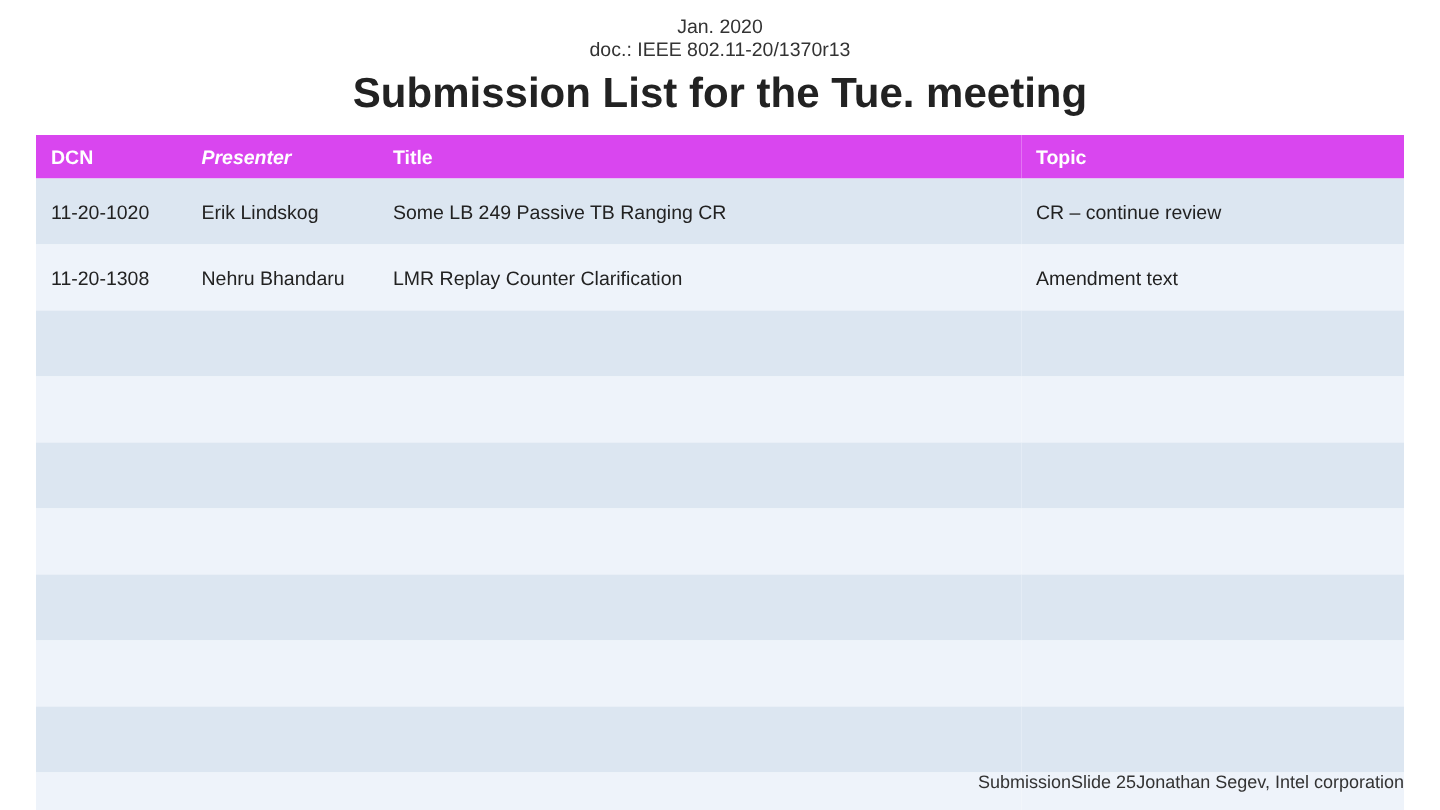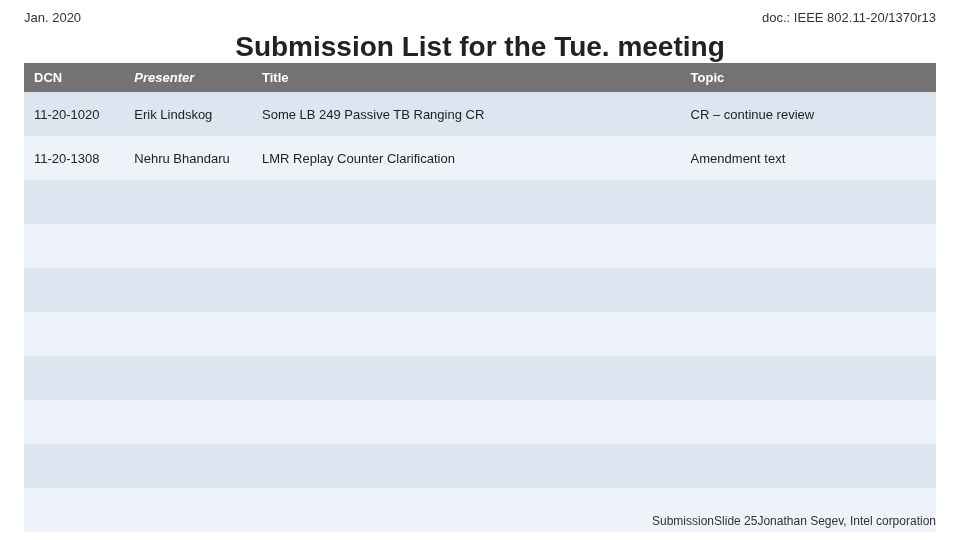--- a/index.html
+++ b/index.html
@@ -19,52 +19,54 @@
       height: 540px;
       position: relative;
       padding: 10px 24px 10px 24px;
     }
 
     .header-bar {
       display: flex;
       justify-content: space-between;
       align-items: center;
       margin-bottom: 6px;
+      flex-direction: column;
     }
 
     .header-left {
       font-size: 13px;
       color: #333;
       font-weight: normal;
     }
 
     .header-right {
       font-size: 13px;
       color: #333;
       font-weight: normal;
     }
 
     .page-title {
       text-align: center;
       font-size: 28px;
       font-weight: bold;
       color: #222;
+      margin-bottom: 12px;
     }
 
     .table-wrapper {
       width: 100%;
     }
 
     table {
       width: 100%;
       border-collapse: collapse;
     }
 
     thead tr {
-      background-color: #737373;
+      background-color: #d946ef;
       color: #ffffff;
     }
 
     thead th {
       padding: 7px 10px;
       text-align: left;
       font-size: 13px;
       font-weight: bold;
     }
 

